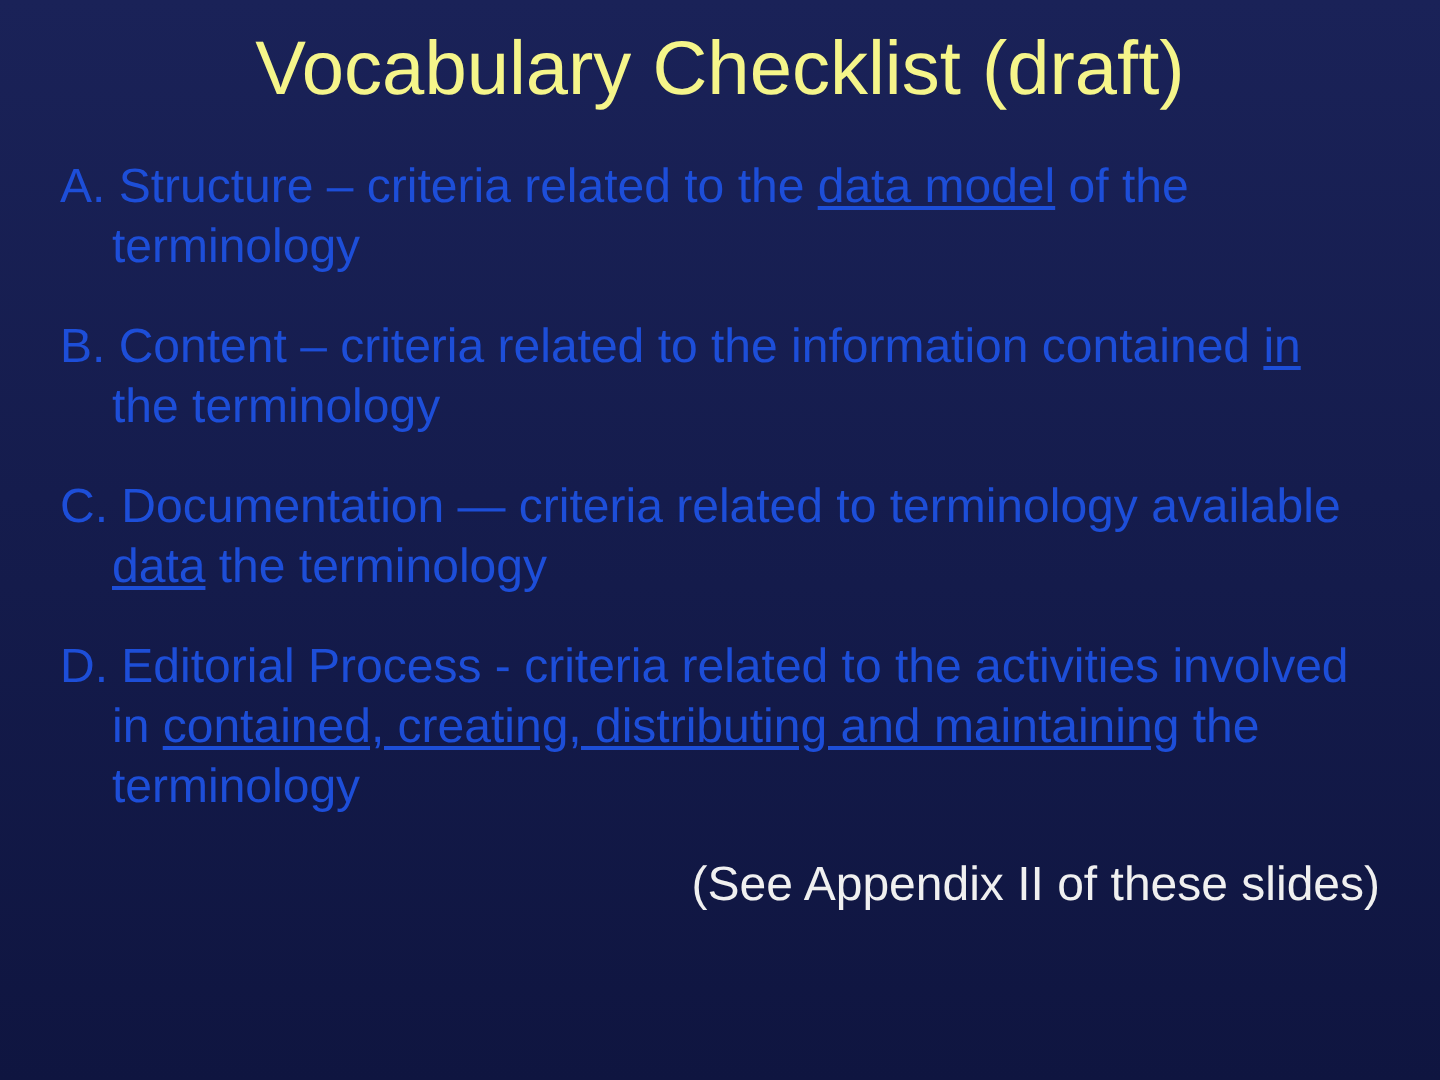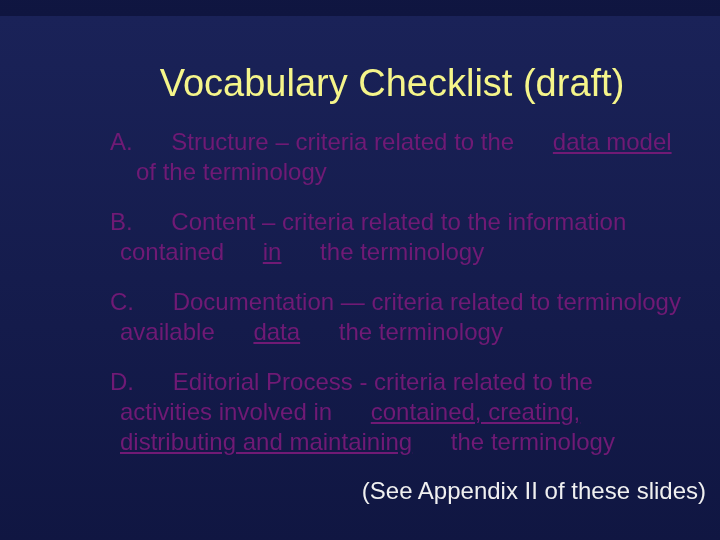--- a/index.html
+++ b/index.html
@@ -1,32 +1,32 @@
 <!DOCTYPE html>
 <html><head>
 <meta charset="utf-8">
 <style>
-  * { margin: 16px; padding: 0; box-sizing: border-box; }
+  * { margin: 0; padding: 0; box-sizing: border-box; }
   body {
     width: 720px;
     height: 540px;
     background: linear-gradient(to bottom, #1a2258 0%, #0f1540 100%);
     font-family: Arial, Helvetica, sans-serif;
     overflow: hidden;
     padding: 14px 30px 20px 30px;
   }
   .title {
     color: #f5f58a;
     font-size: 38px;
     text-align: center;
     margin-bottom: 22px;
     font-weight: normal;
   }
   .item {
-    color: #701a75;
+    color: #1d4ed8;
     font-size: 24px;
     line-height: 1.25;
     margin-bottom: 20px;
     padding-left: 0;
   }
   .item-body {
     padding-left: 26px;
     text-indent: -26px;
   }
   .u { text-decoration: underline; }

